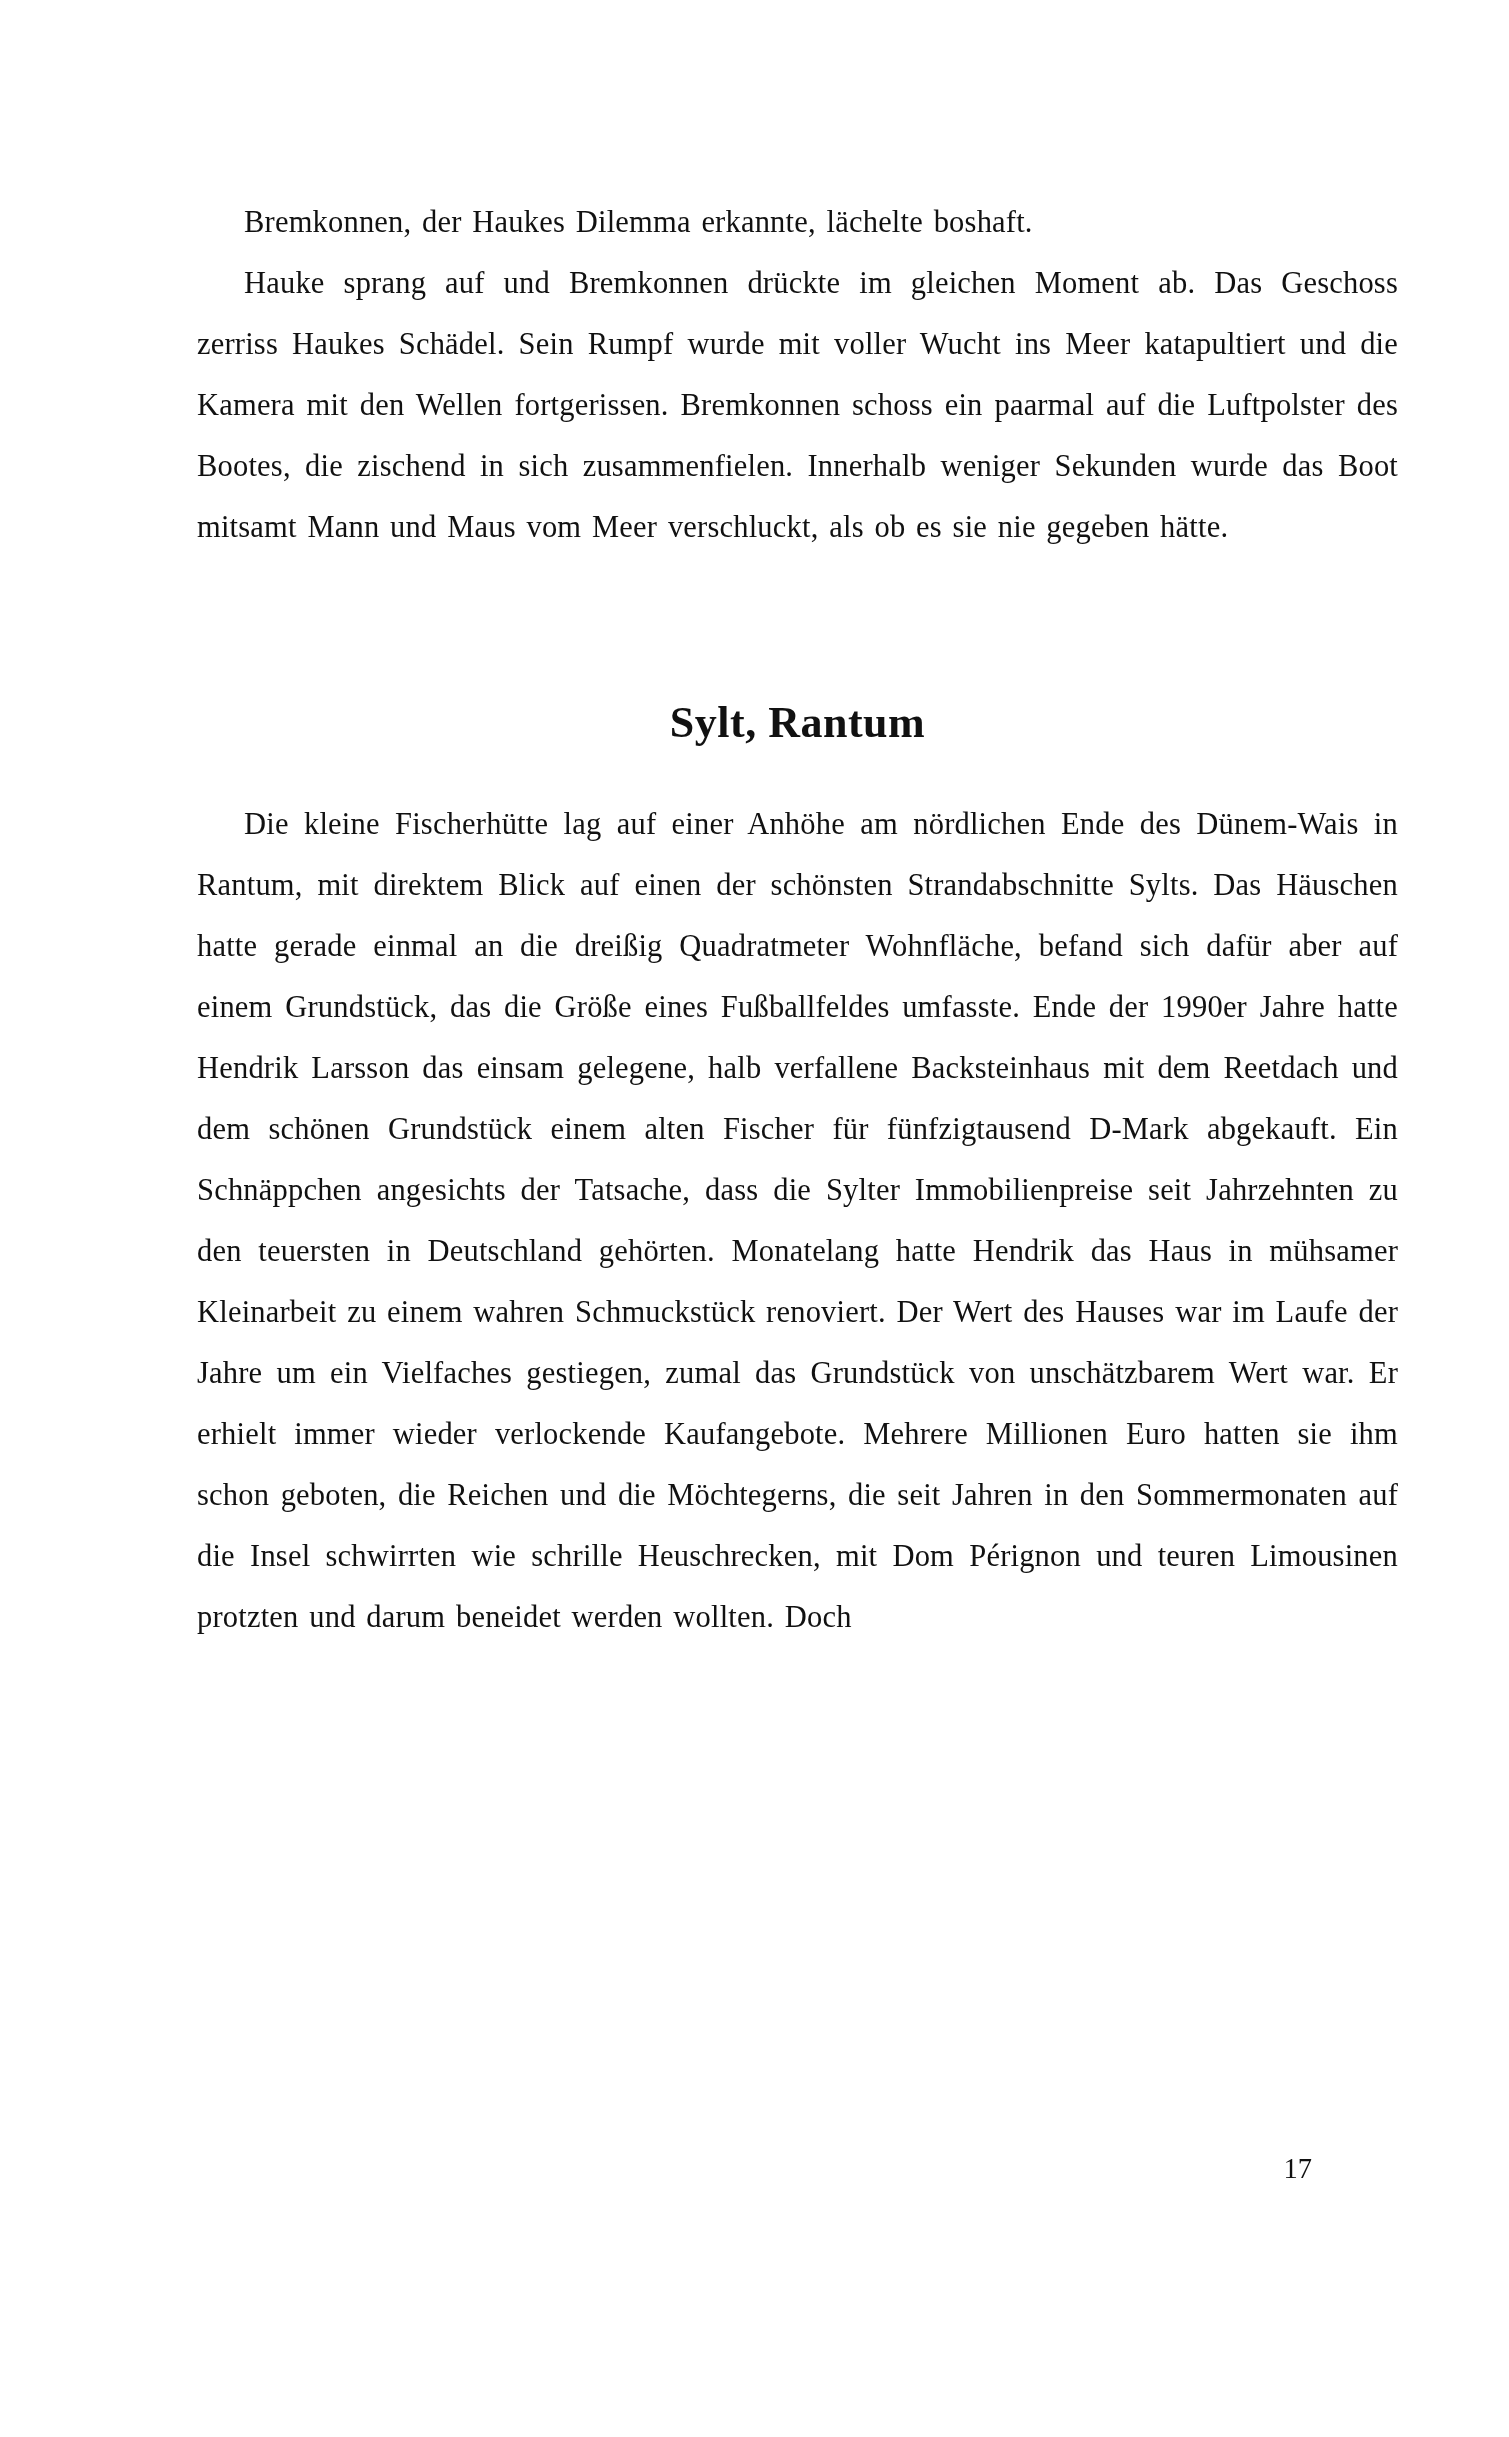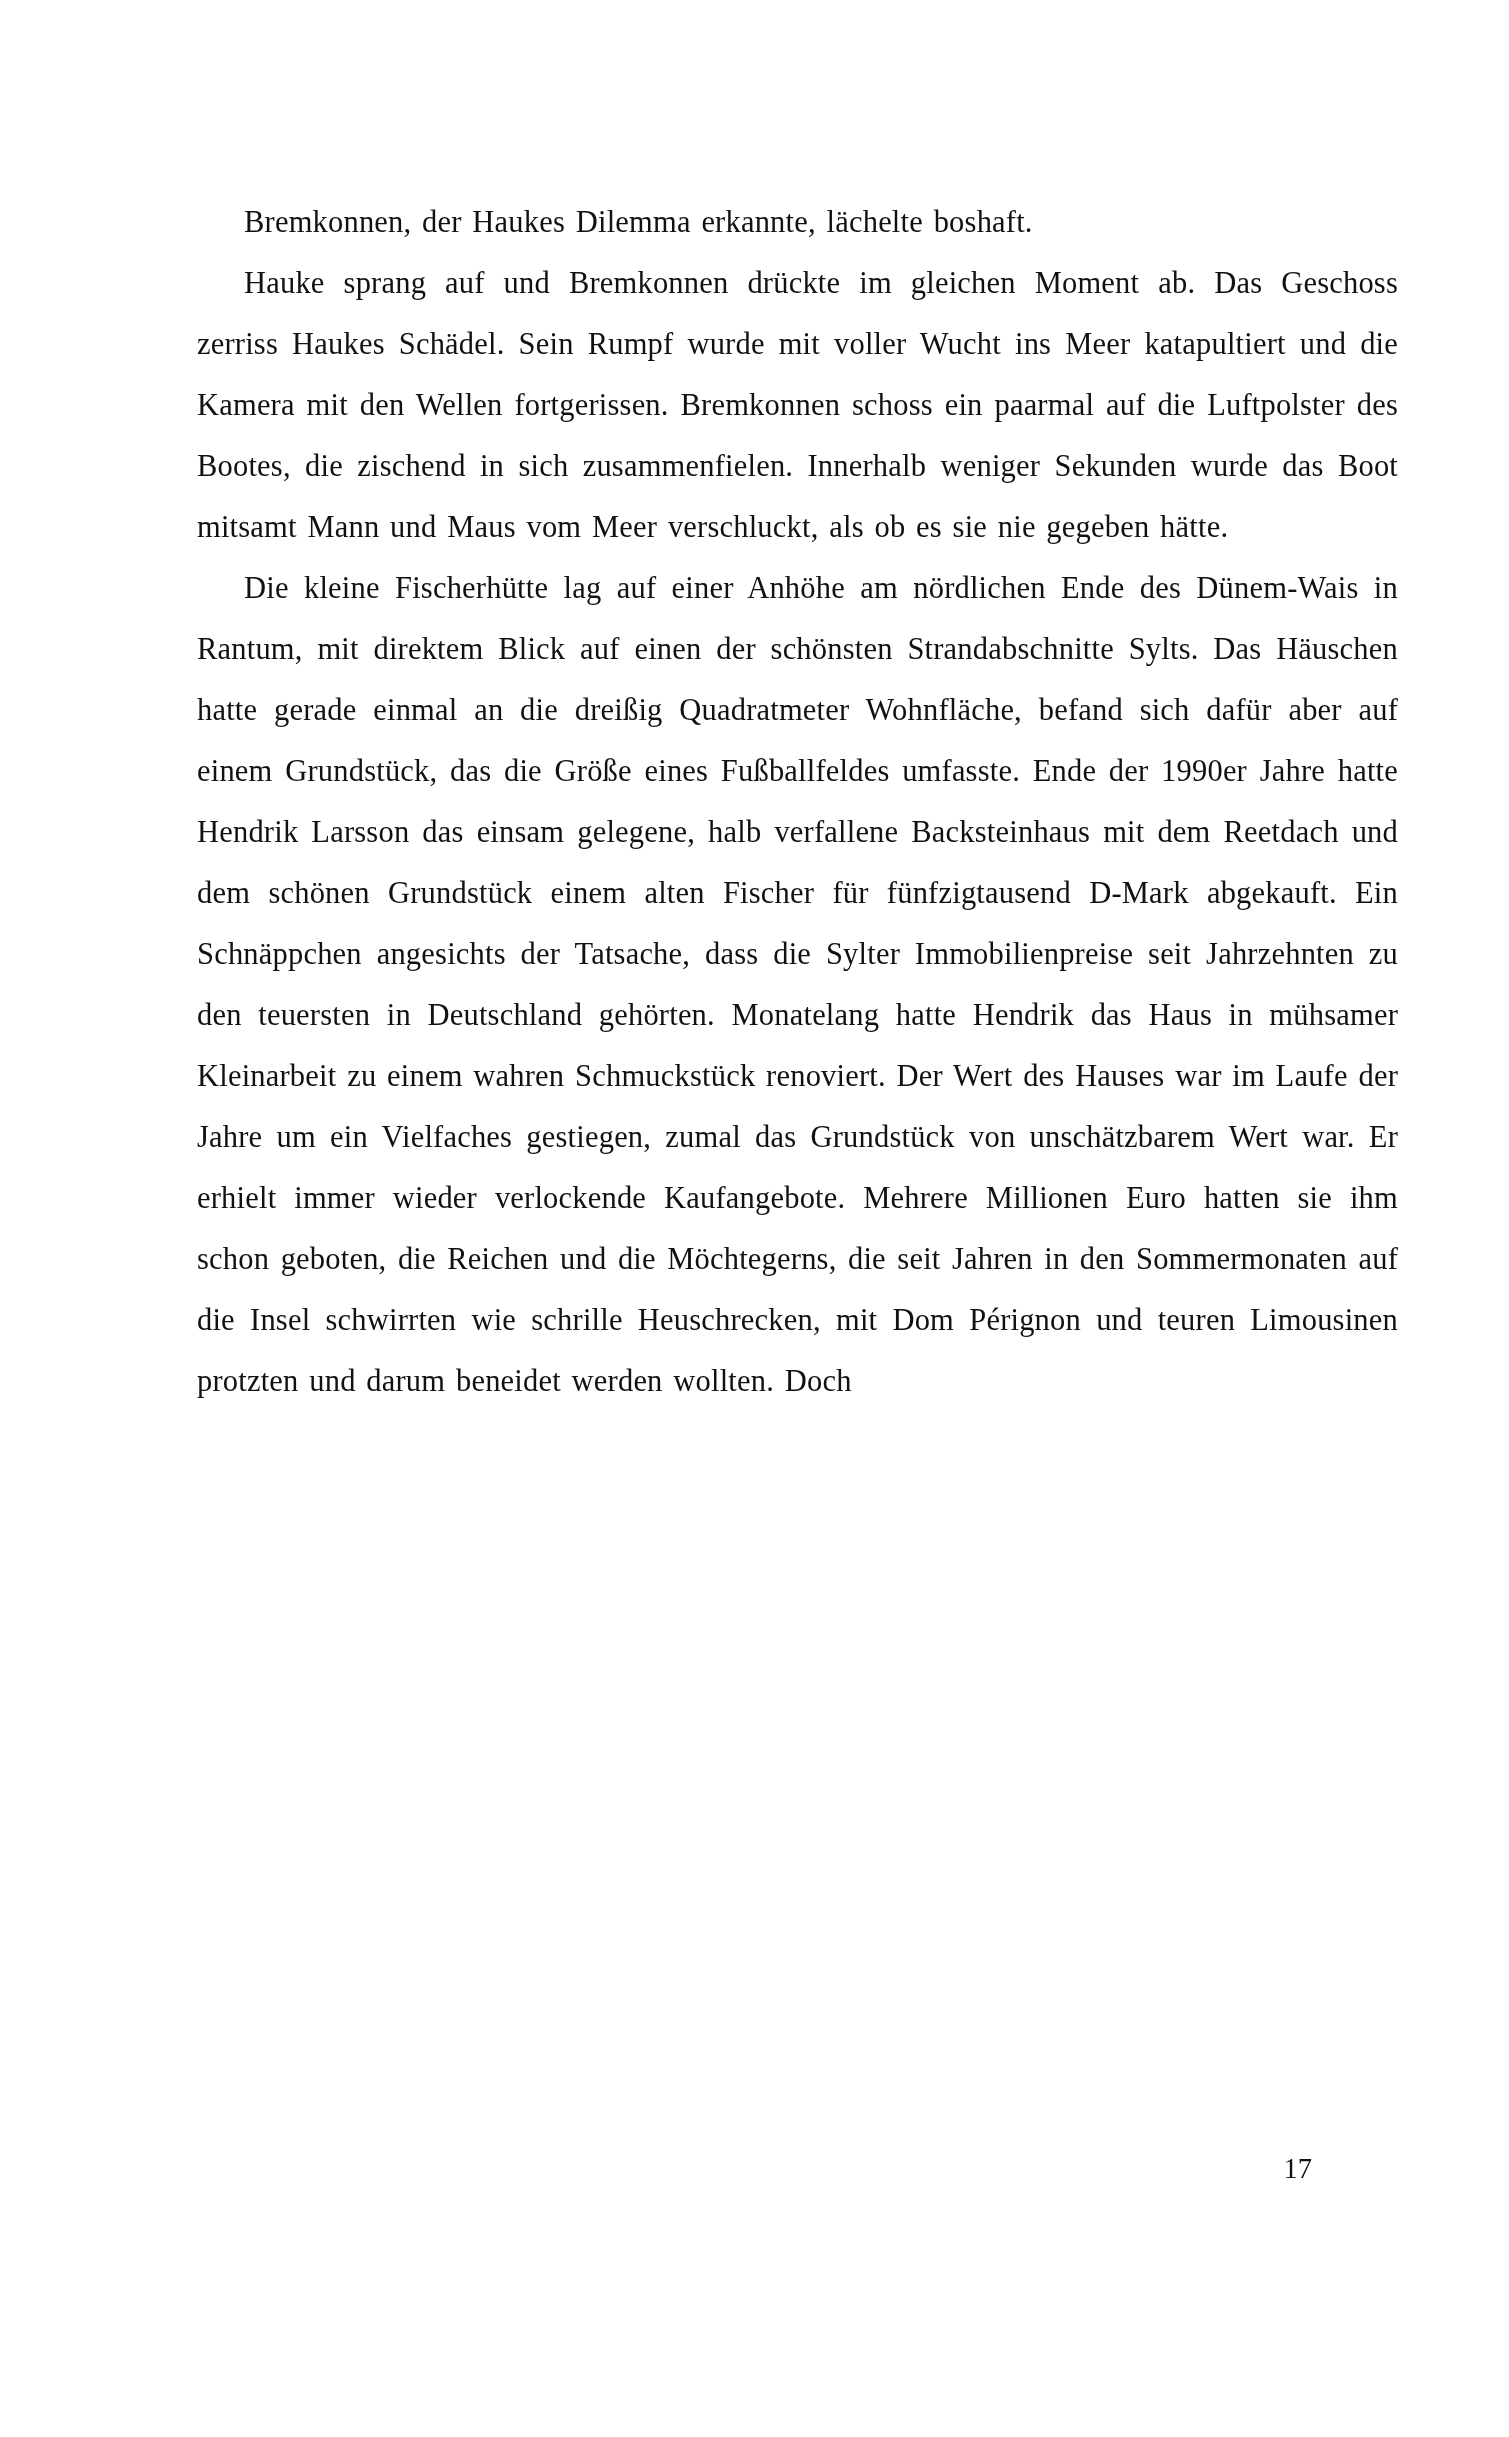--- a/index.html
+++ b/index.html
@@ -46,20 +46,21 @@
 </head>
 <body>
 
 <div class="page">
 
   <div class="body-text">
     <p>Bremkonnen, der Haukes Dilemma erkannte, lächelte boshaft.</p>
     <p>Hauke sprang auf und Bremkonnen drückte im gleichen Moment ab. Das Geschoss zerriss Haukes Schädel. Sein Rumpf wurde mit voller Wucht ins Meer katapultiert und die Kamera mit den Wellen fortgerissen. Bremkonnen schoss ein paarmal auf die Luftpolster des Bootes, die zischend in sich zusammenfielen. Innerhalb weniger Sekunden wurde das Boot mitsamt Mann und Maus vom Meer verschluckt, als ob es sie nie gegeben hätte.</p>
   </div>
 
+  <h1 class="section-heading">Sylt, Rantum</h1>
 
   <div class="body-text">
     <p>Die kleine Fischerhütte lag auf einer Anhöhe am nördlichen Ende des Dünem-Wais in Rantum, mit direktem Blick auf einen der schönsten Strandabschnitte Sylts. Das Häuschen hatte gerade einmal an die dreißig Quadratmeter Wohnfläche, befand sich dafür aber auf einem Grundstück, das die Größe eines Fußballfeldes umfasste. Ende der 1990er Jahre hatte Hendrik Larsson das einsam gelegene, halb verfallene Backsteinhaus mit dem Reetdach und dem schönen Grundstück einem alten Fischer für fünfzigtausend D-Mark abgekauft. Ein Schnäppchen angesichts der Tatsache, dass die Sylter Immobilienpreise seit Jahrzehnten zu den teuersten in Deutschland gehörten. Monatelang hatte Hendrik das Haus in mühsamer Kleinarbeit zu einem wahren Schmuckstück renoviert. Der Wert des Hauses war im Laufe der Jahre um ein Vielfaches gestiegen, zumal das Grundstück von unschätzbarem Wert war. Er erhielt immer wieder verlockende Kaufangebote. Mehrere Millionen Euro hatten sie ihm schon geboten, die Reichen und die Möchtegerns, die seit Jahren in den Sommermonaten auf die Insel schwirrten wie schrille Heuschrecken, mit Dom Pérignon und teuren Limousinen protzten und darum beneidet werden wollten. Doch</p>
   </div>
 
   <div class="page-number">17</div>
 
 </div>
 
 

